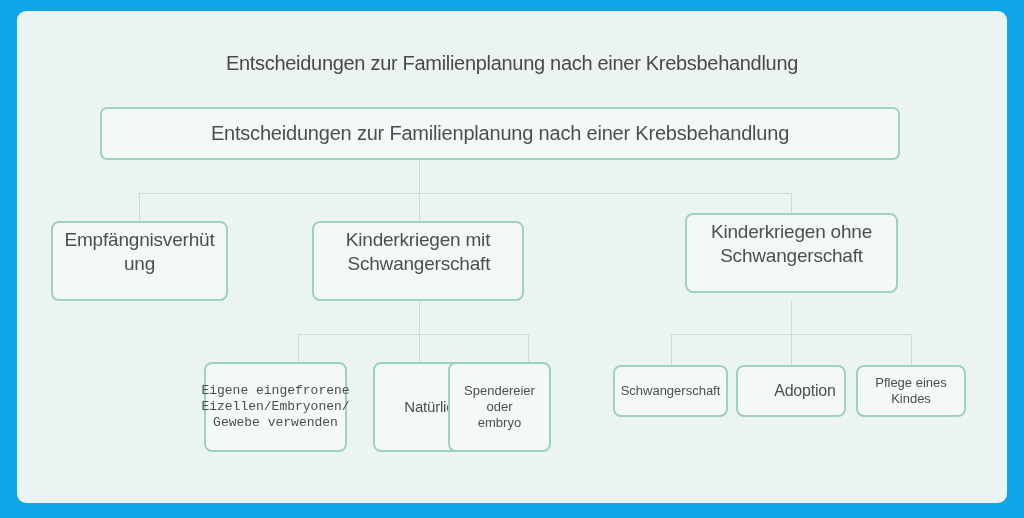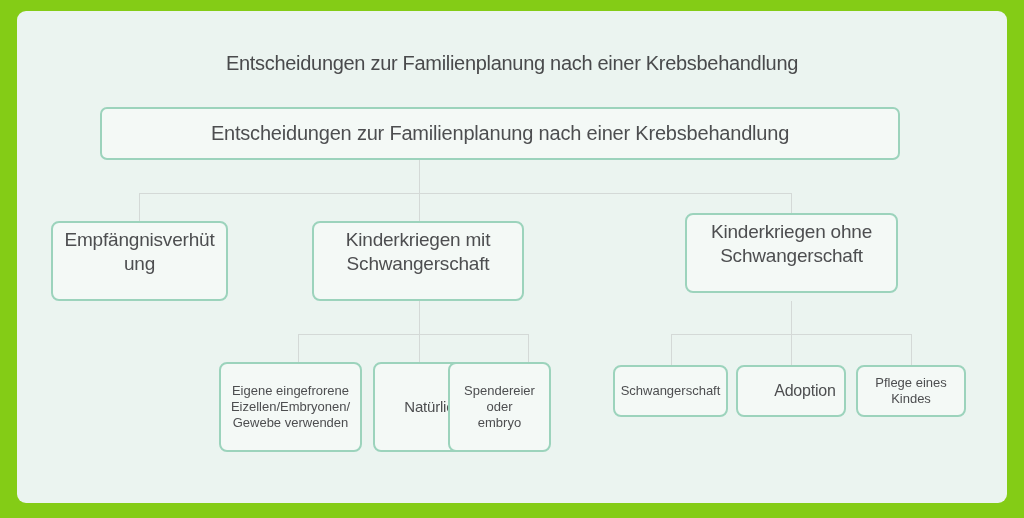--- a/index.html
+++ b/index.html
@@ -5,21 +5,21 @@
   html, body { margin: 0; padding: 0; background: #ffffff; }
   body {
     font-family: "Liberation Sans", sans-serif;
     color: #4d4e50;
     -webkit-font-smoothing: antialiased;
   }
   .stage {
     position: relative;
     width: 1024px;
     height: 518px;
-    background: #84cc16;
+    background: #0ea5e9;
     overflow: hidden;
   }
   .card {
     position: absolute;
     left: 17px; top: 11px;
     width: 990px; height: 492px;
     background: #ebf4f0;
     border-radius: 9px;
   }
   .diagram-title {
@@ -81,27 +81,27 @@
   <div class="connector v" style="left:791px; top:301px; height:64px;"></div>
   <div class="connector h" style="left:671px; top:334px; width:241px;"></div>
   <div class="connector v" style="left:671px; top:334px; height:31px;"></div>
   <div class="connector v" style="left:911px; top:334px; height:31px;"></div>
 
   <div class="node root" style="left:100px; top:107px; width:800px; height:53px;">Entscheidungen zur Familienplanung nach einer Krebsbehandlung</div>
 
   <div class="node level2" style="left:51px; top:221px; width:177px; height:80px;">Empfängnisverhüt
 ung</div>
 
-  <div class="node level2" style="left:312px; top:221px; width:212px; height:80px;">Kinderkriegen mit
+  <div class="node level2" style="left:312px; top:221px; width:212px; height:80px;text-align:right;">Kinderkriegen mit
 Schwangerschaft</div>
 
   <div class="node level2" style="left:685px; top:213px; width:213px; height:80px;">Kinderkriegen ohne
 Schwangerschaft</div>
 
-  <div class="node leaf-sm" style="left:219px; top:362px; width:143px; height:90px;">Eigene eingefrorene
+  <div class="node leaf-sm" style="left:204px; top:362px; width:143px; height:90px;font-family:Liberation Mono, monospace;">Eigene eingefrorene
 Eizellen/Embryonen/
 Gewebe verwenden</div>
 
   <div class="node leaf-md" style="left:373px; top:362px; width:92px; height:90px;">Natürlich</div>
 
   <div class="node leaf-sm" style="left:448px; top:362px; width:103px; height:90px;">Spendereier
 oder
 embryo</div>
 
   <div class="node leaf-sm" style="left:613px; top:365px; width:115px; height:52px;">Schwangerschaft</div>

